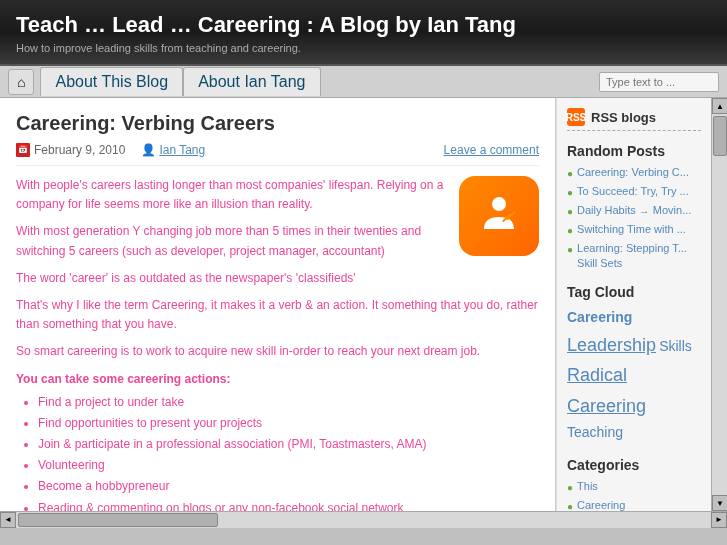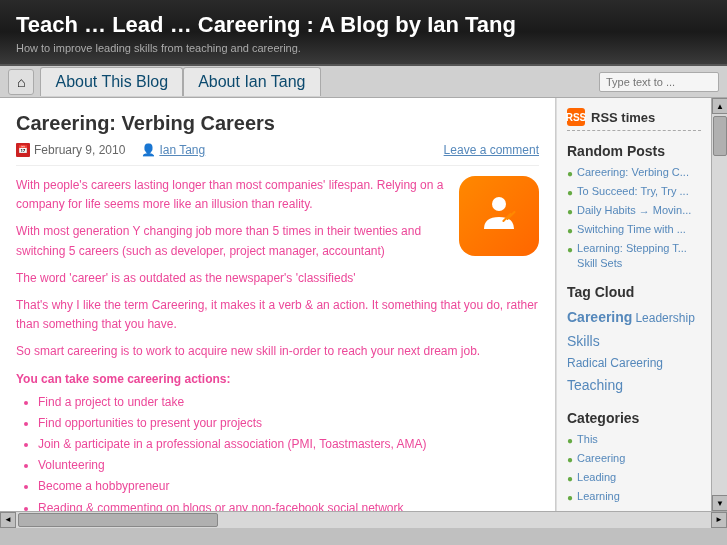--- a/index.html
+++ b/index.html
@@ -46,21 +46,21 @@
     .rss-header { display: flex; align-items: center; gap: 6px; font-size: 13px; font-weight: bold; color: #333; border-bottom: 1px dashed #aaa; padding-bottom: 4px; margin-bottom: 6px; }
     .rss-icon { width: 18px; height: 18px; background: #ff6600; border-radius: 3px; display: flex; align-items: center; justify-content: center; color: white; font-size: 10px; font-weight: bold; }
     .sidebar-heading { font-size: 14px; font-weight: bold; color: #333; margin-bottom: 6px; margin-top: 4px; }
     .sidebar-list { list-style: none; margin-bottom: 8px; }
     .sidebar-list li { font-size: 11px; color: #5588bb; display: flex; align-items: flex-start; gap: 4px; margin-bottom: 3px; line-height: 1.4; }
     .sidebar-dot { color: #66aa44; font-size: 10px; margin-top: 2px; flex-shrink: 0; }
 
     .tag-cloud { font-size: 11px; color: #5588bb; line-height: 1.7; }
     .tag-cloud span { cursor: pointer; }
     .tag-large { font-size: 14px; font-weight: bold; }
-    .tag-medium { font-size: 12px; }
+    .tag-medium { font-size: 18px; text-decoration: underline; }
     .tag-small { font-size: 14px; }
 
     
     #scroll-controls { width: 16px; background: #d0d0d0; display: flex; flex-direction: column; border-left: 1px solid #aaa; }
     .scroll-btn { width: 16px; height: 16px; background: #c0c0c0; border: 1px solid #888; display: flex; align-items: center; justify-content: center; cursor: pointer; font-size: 8px; flex-shrink: 0; }
     .scroll-track { flex: 1; background: #d8d8d8; position: relative; }
     .scroll-thumb { width: 14px; height: 40px; background: #b0b0b0; border: 1px solid #888; position: absolute; top: 2px; left: 1px; border-radius: 2px; }
 
     
     #bottom-bar { height: 16px; background: #d0d0d0; border-top: 1px solid #aaa; display: flex; align-items: center; }
@@ -136,21 +136,21 @@
 
         </ul>
       </div>
     </div>
 
     <div id="sidebar">
 
       <div class="sidebar-section">
         <div class="rss-header">
           <div class="rss-icon">RSS</div>
-          <span>RSS times</span>
+          <span>RSS blogs</span>
         </div>
       </div>
 
       <div class="sidebar-section">
         <div class="sidebar-heading">Random Posts</div>
         <ul class="sidebar-list">
           <li>
               <span class="sidebar-dot">●</span>
               <span>Careering: Verbing C...</span>
             </li>

